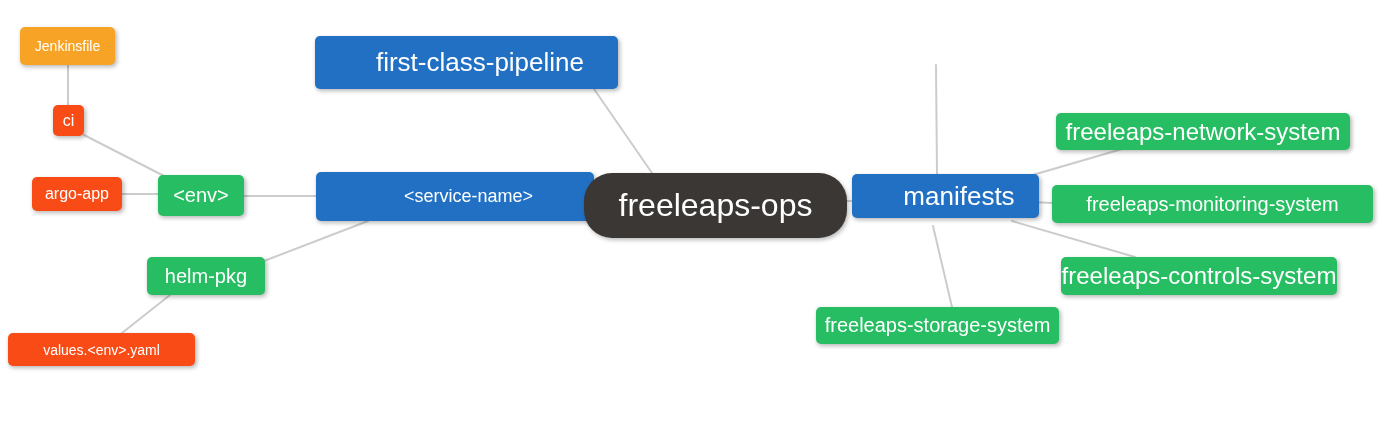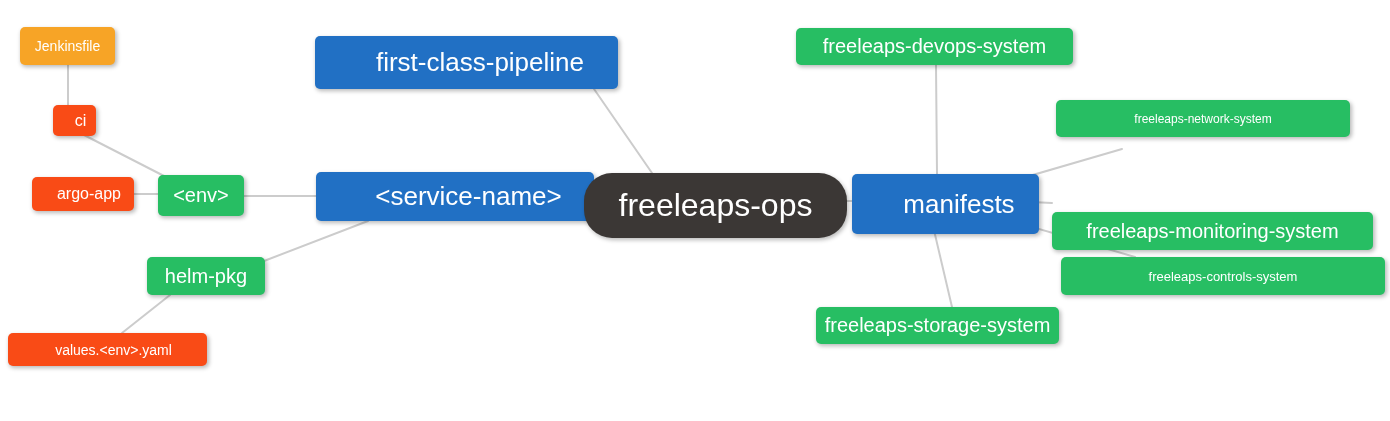--- a/index.html
+++ b/index.html
@@ -27,39 +27,39 @@
     align-items: center;
     justify-content: center;
     color: var(--text, #ffffff);
     border-radius: 5px;
     box-shadow: 1.5px 2px 4px rgba(0,0,0,0.28);
     white-space: nowrap;
     cursor: pointer;
     user-select: none;
   }
   .c-amber { background: var(--leaf_amber_bg, #F7A426); }
-  .c-red   { background: var(--leaf_red_bg,   #F94B16); padding-left: 12px; }
+  .c-red   { background: var(--leaf_red_bg,   #F94B16); }
   .c-green { background: var(--leaf_green_bg, #27BE63); }
   .c-blue  { background: var(--branch_bg,     #2170C4); padding-left: 27px; }
   .c-dark  { background: var(--root_bg,       #3B3735); }
 
   #n-jenkinsfile { left: 20px;  top: 27px;  width: 95px;  height: 38px; font-size: 14px; }
   #n-ci          { left: 53px;  top: 105px; width: 31px;  height: 31px; font-size: 16px; }
   #n-argo-app    { left: 32px;  top: 177px; width: 90px;  height: 34px; font-size: 16px; }
   #n-env         { left: 158px; top: 175px; width: 86px;  height: 41px; font-size: 20px; }
   #n-helm-pkg    { left: 147px; top: 257px; width: 118px; height: 38px; font-size: 20px; }
   #n-values      { left: 8px;   top: 333px; width: 187px; height: 33px; font-size: 14px; }
   #n-fcp         { left: 315px; top: 36px;  width: 276px; height: 53px; font-size: 26px; }
-  #n-service     { left: 316px; top: 172px; width: 251px; height: 49px; font-size: 26px; }
+  #n-service     { left: 316px; top: 172px; width: 251px; height: 49px; font-size: 18px; }
   #n-root        { left: 584px; top: 173px; width: 263px; height: 65px; font-size: 32px; border-radius: 28px; }
-  #n-manifests   { left: 852px; top: 174px; width: 160px; height: 60px; font-size: 26px; }
+  #n-manifests   { left: 852px; top: 174px; width: 160px; height: 44px; font-size: 26px; }
   #n-devops      { left: 796px; top: 28px;  width: 277px; height: 37px; font-size: 20px; }
-  #n-network     { left: 1056px;top: 100px; width: 294px; height: 37px; font-size: 12px; }
-  #n-monitoring  { left: 1052px;top: 185px; width: 321px; height: 38px; font-size: 20px; margin-top: 27px; }
-  #n-controls    { left: 1061px;top: 257px; width: 324px; height: 38px; font-size: 13px; }
+  #n-network     { left: 1056px;top: 113px; width: 294px; height: 37px; font-size: 24px; }
+  #n-monitoring  { left: 1052px;top: 185px; width: 321px; height: 38px; font-size: 20px; }
+  #n-controls    { left: 1061px;top: 257px; width: 276px; height: 38px; font-size: 24px; }
   #n-storage     { left: 816px; top: 307px; width: 243px; height: 37px; font-size: 20px; }
 </style>
 </head>
 <body>
 
 <div id="canvas">
 
   <svg id="edges" viewBox="0 0 1390 421" xmlns="http://www.w3.org/2000/svg">
     <line x1="68" y1="57" x2="68" y2="105"></line>
     <line x1="84" y1="135" x2="166" y2="177"></line>
@@ -80,19 +80,18 @@
   <div class="node c-amber" id="n-jenkinsfile">Jenkinsfile</div>
   <div class="node c-red" id="n-ci">ci</div>
   <div class="node c-red" id="n-argo-app">argo-app</div>
   <div class="node c-green" id="n-helm-pkg">helm-pkg</div>
   <div class="node c-green" id="n-env">&lt;env&gt;</div>
   <div class="node c-red" id="n-values">values.&lt;env&gt;.yaml</div>
   <div class="node c-blue" id="n-fcp">first-class-pipeline</div>
   <div class="node c-blue" id="n-service">&lt;service-name&gt;</div>
   <div class="node c-dark" id="n-root">freeleaps-ops</div>
   <div class="node c-blue" id="n-manifests">manifests</div>
-  <div class="node c-green" id="n-devops">freeleaps-devops-system</div>
   <div class="node c-green" id="n-network">freeleaps-network-system</div>
   <div class="node c-green" id="n-monitoring">freeleaps-monitoring-system</div>
   <div class="node c-green" id="n-controls">freeleaps-controls-system</div>
   <div class="node c-green" id="n-storage">freeleaps-storage-system</div>
 
 </div>
 
 </body></html>

